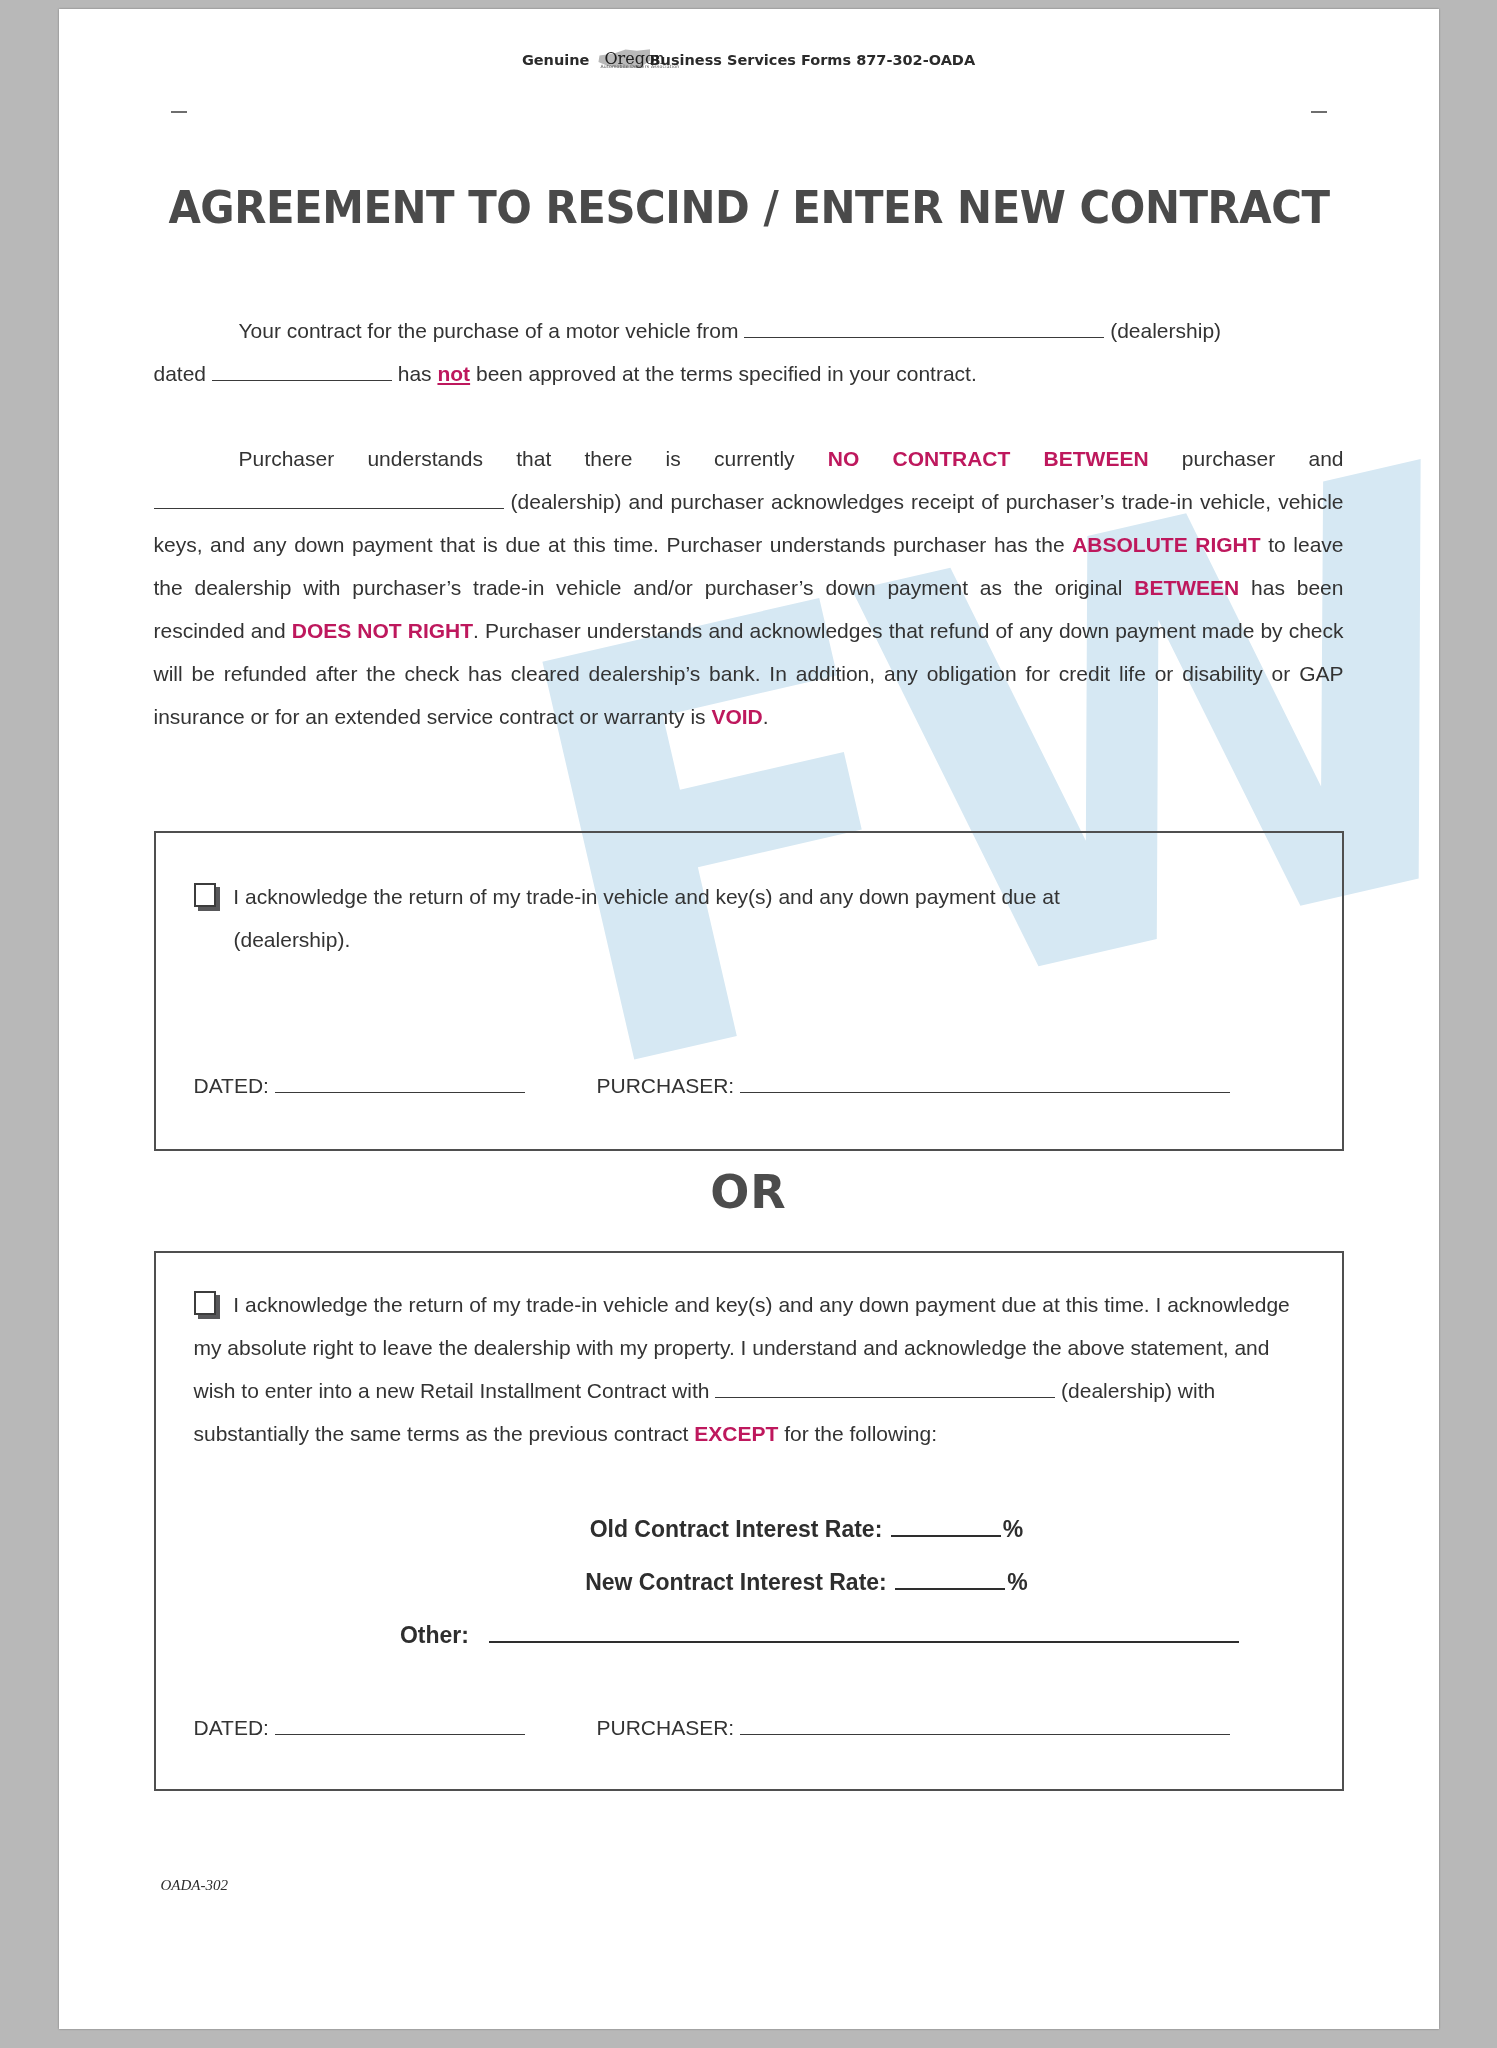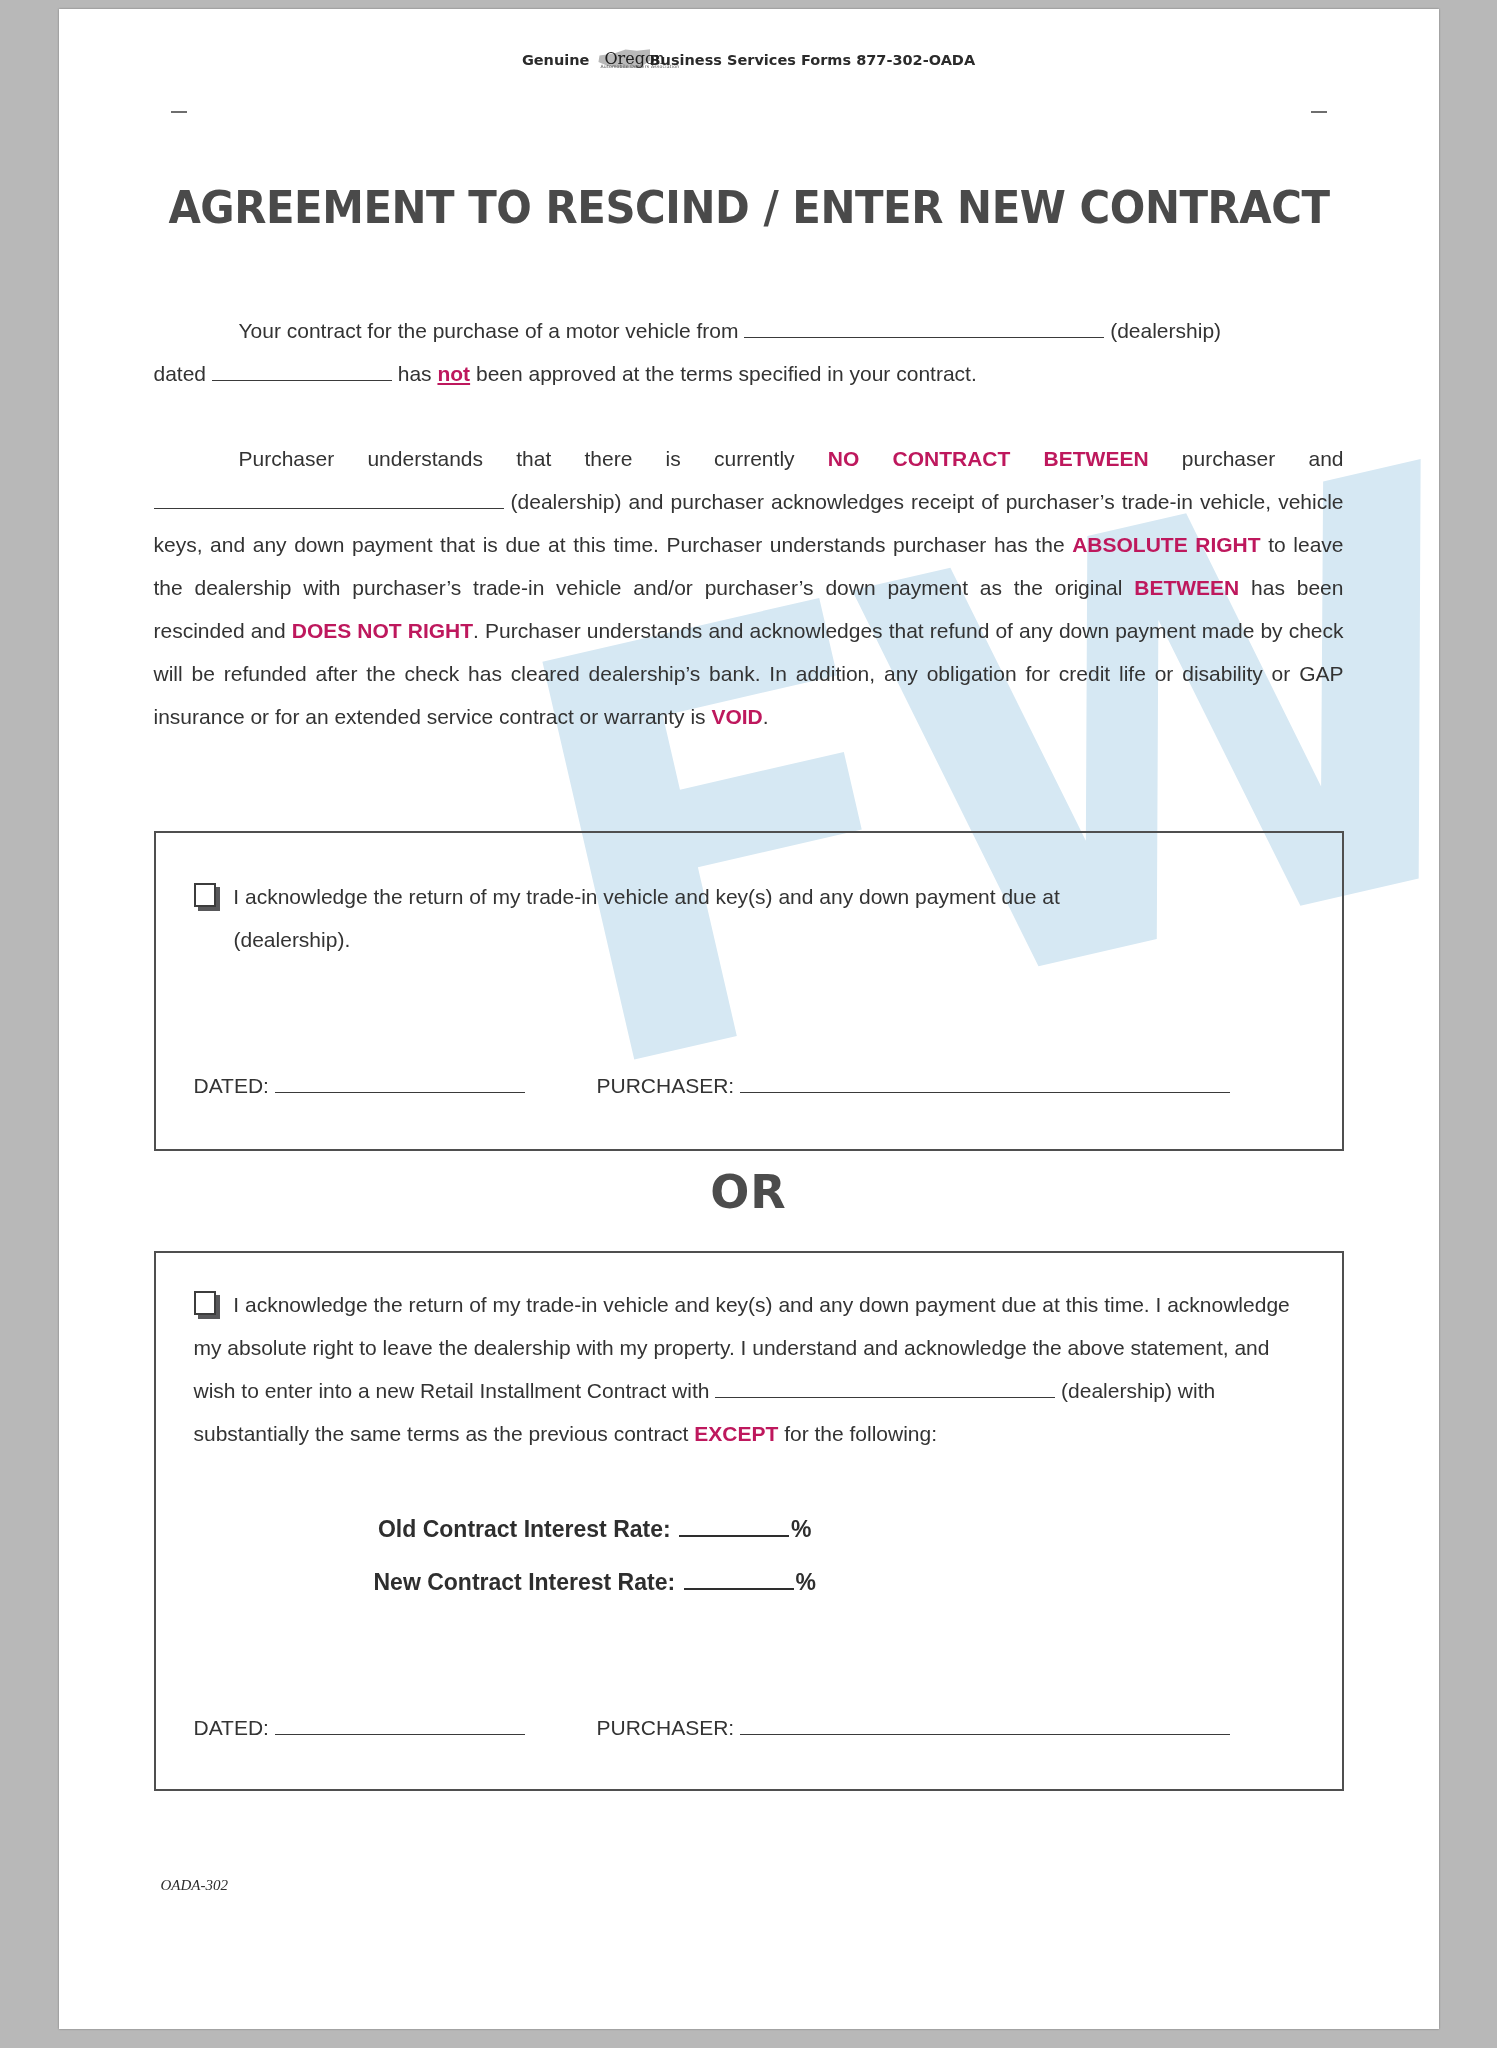--- a/index.html
+++ b/index.html
@@ -286,20 +286,25 @@
 
           <div class="rates">
             <div>
               <span class="rate-label">Old Contract Interest Rate:</span>
               <span class="rate-blank"></span><span>%</span>
             </div>
             <div>
               <span class="rate-label">New Contract Interest Rate:</span>
               <span class="rate-blank"></span><span>%</span>
             </div>
+            <div>
+              <span class="rate-ind1"></span>
+              <span class="rate-label">Other:</span>
+              <span class="other-blank"></span>
+            </div>
           </div>
 
           <div class="sig-row">
             <span>DATED:</span>
             <span class="blank bl-250"></span>
             <span class="sig-gap"></span>
             <span>PURCHASER:</span>
             <span class="blank bl-490"></span>
           </div>
         </div>

